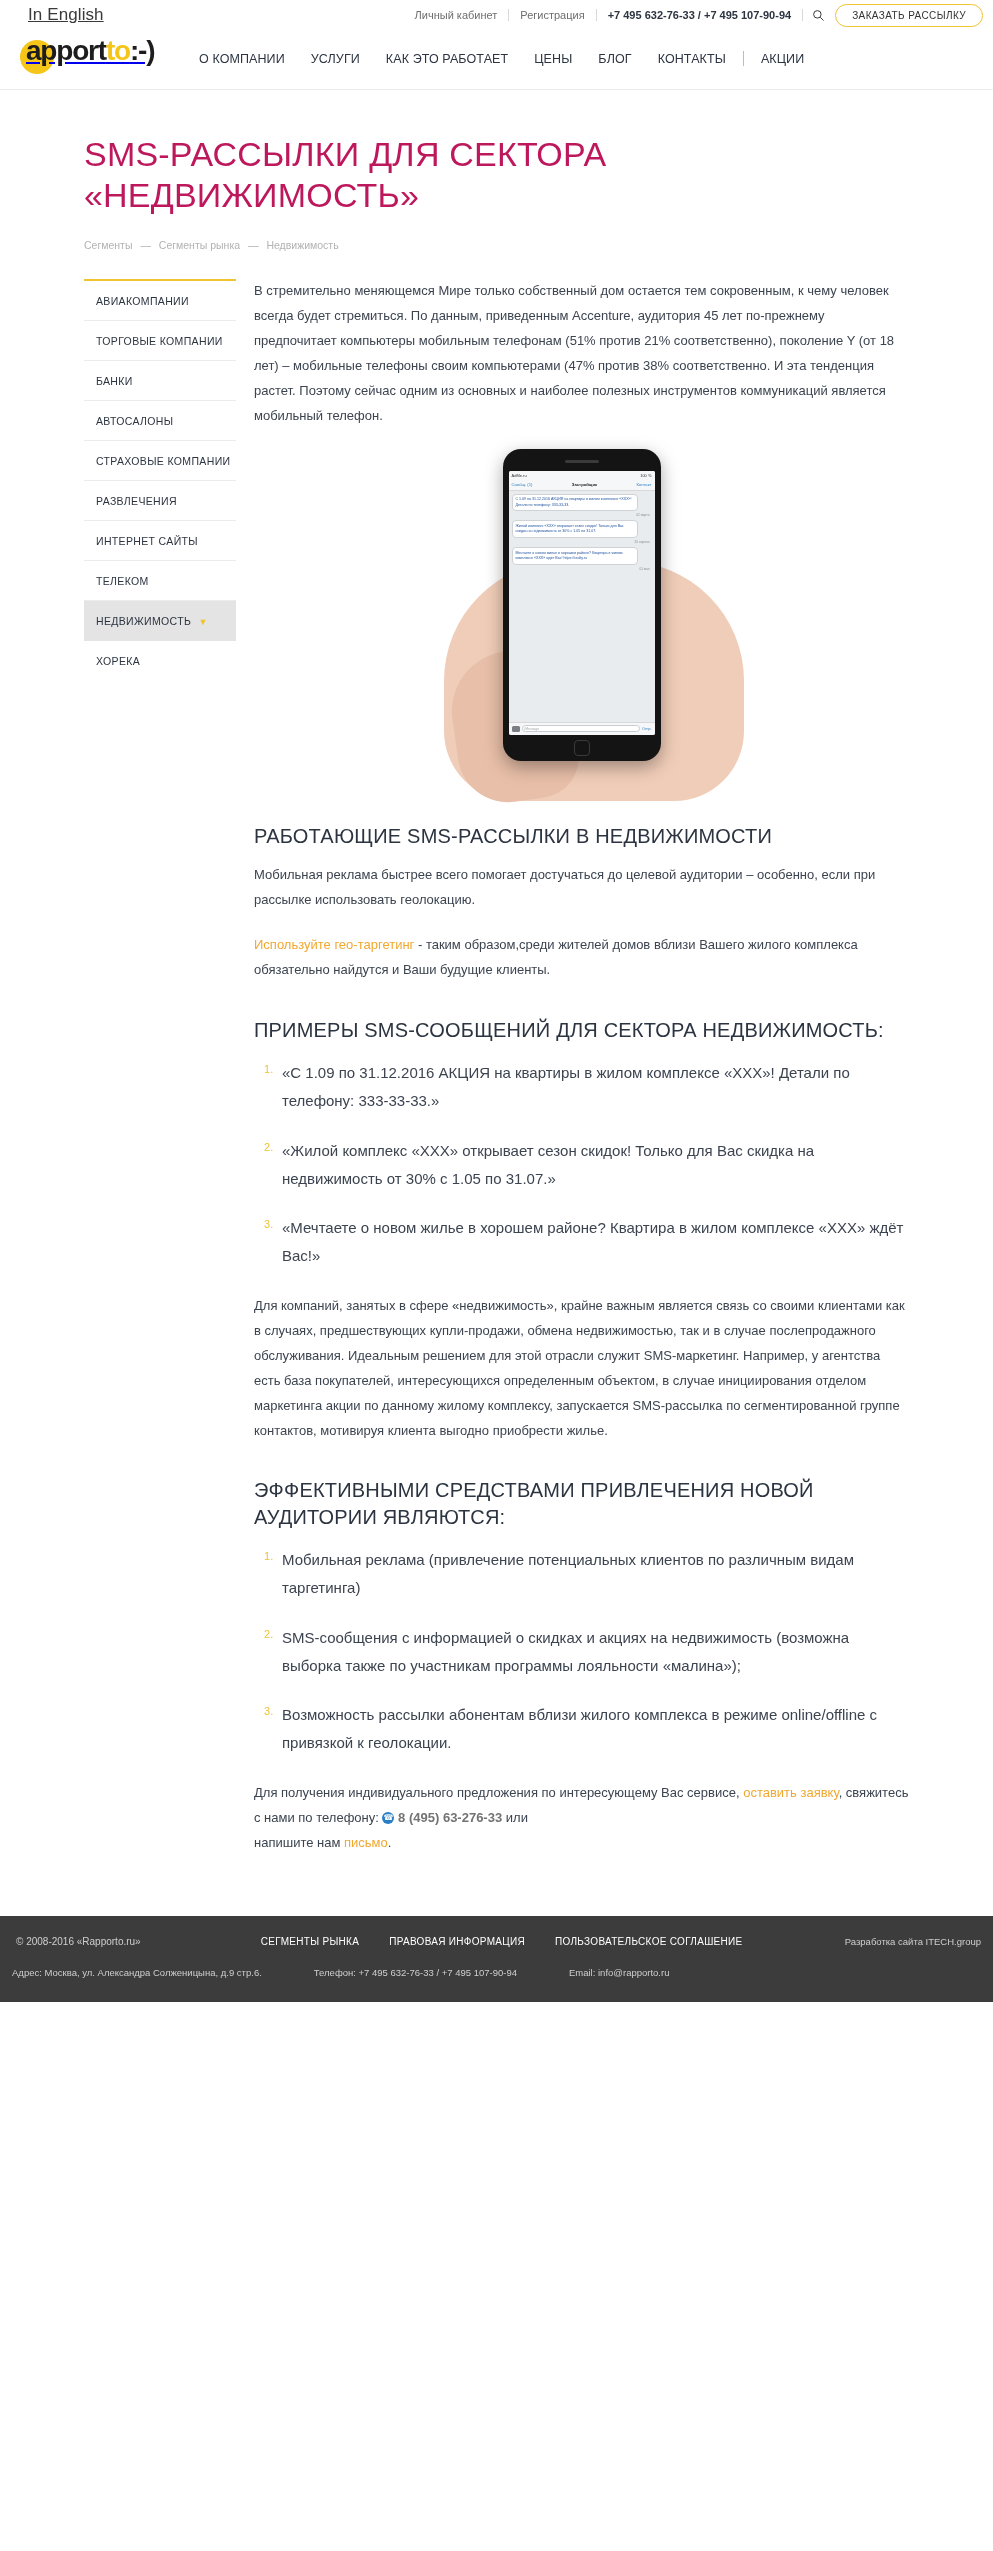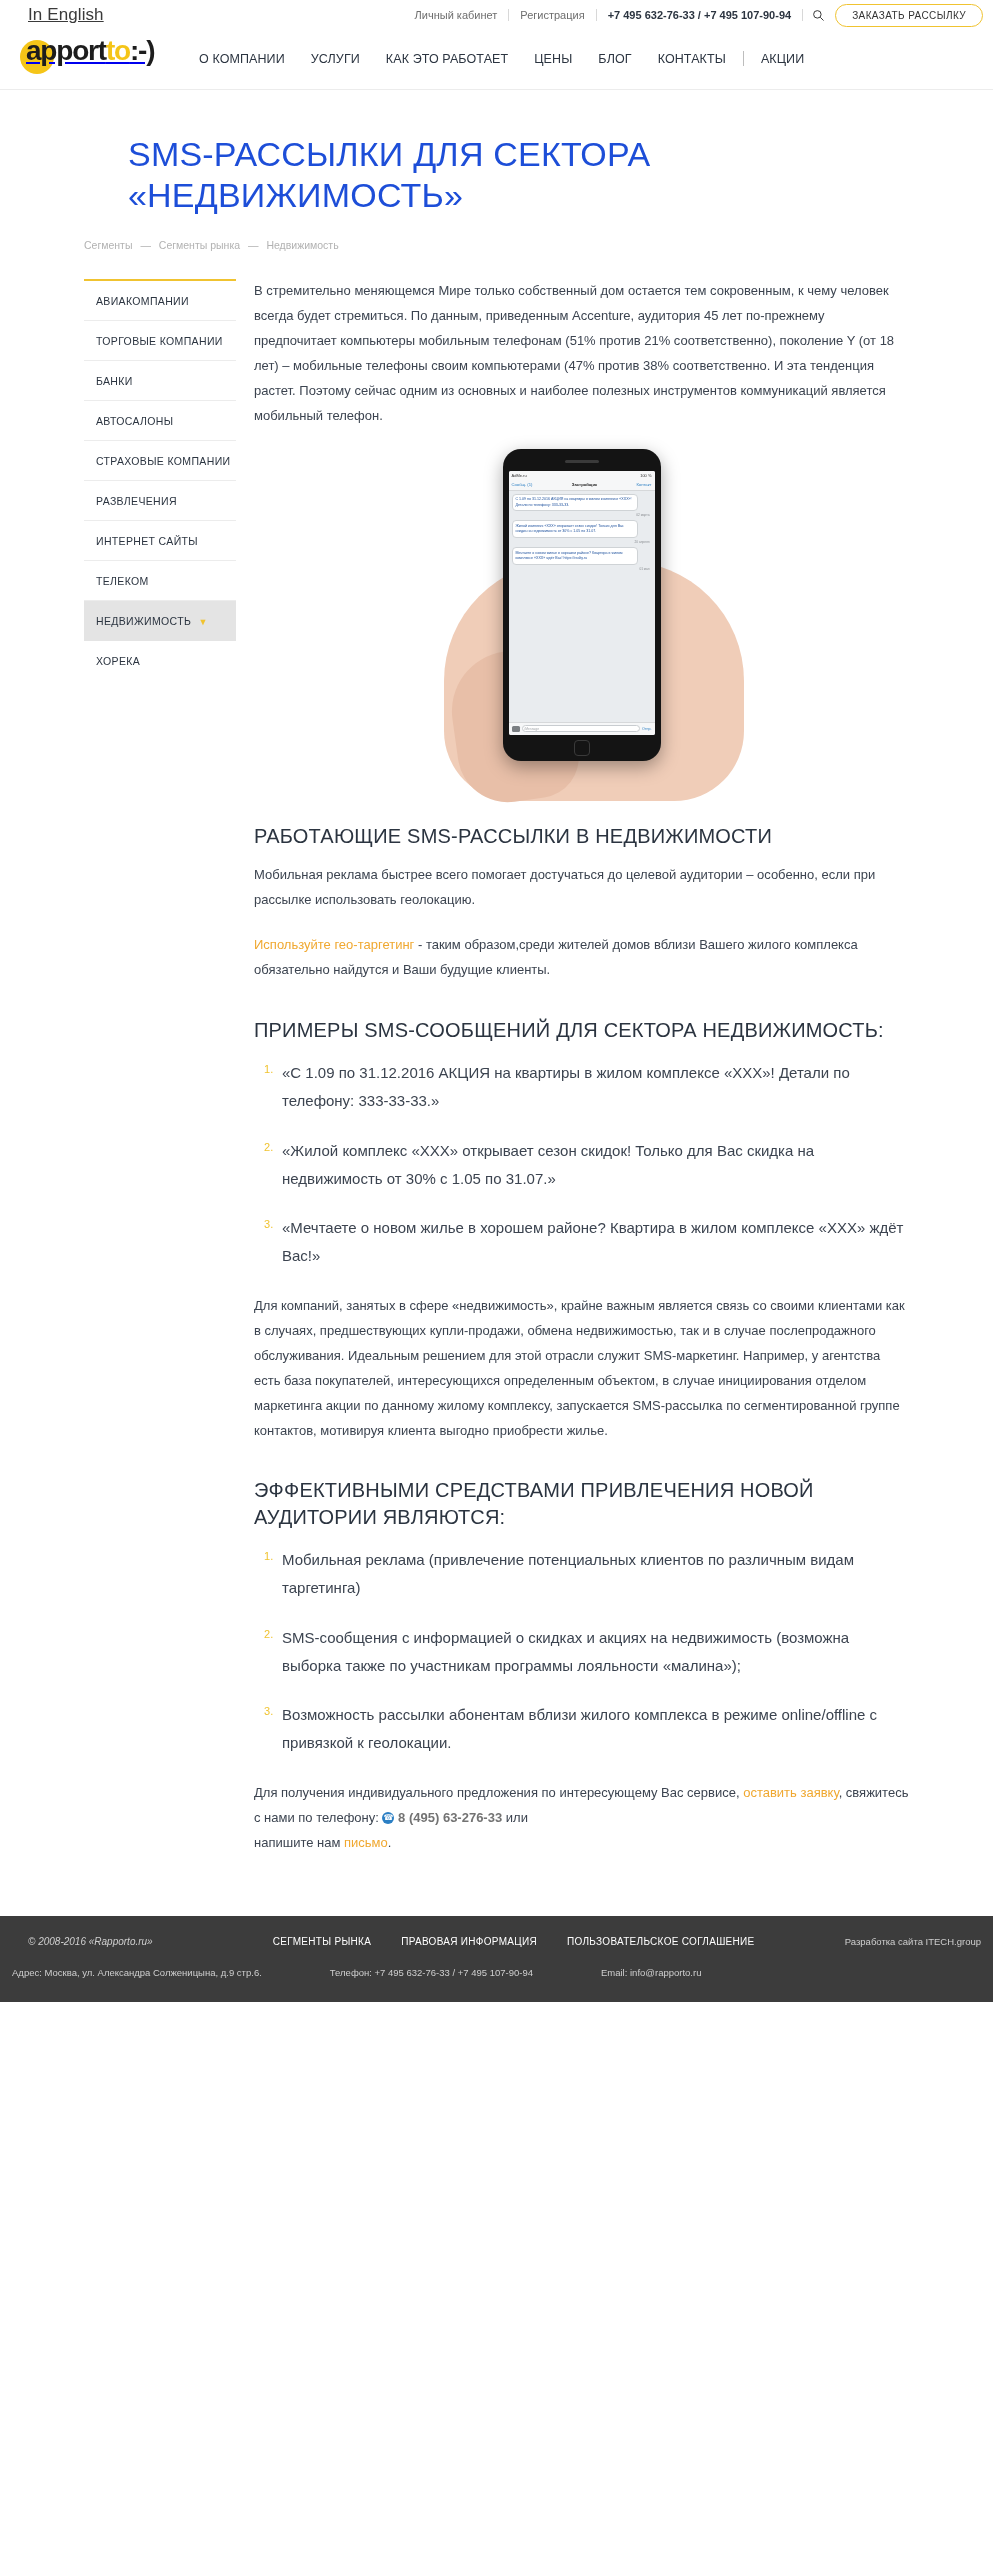--- a/index.html
+++ b/index.html
@@ -116,23 +116,22 @@
   }
   .nav .navsep { width: 1px; height: 15px; background: #bdbdbd; margin: 0 4px; }
 
   
   .hero { padding-top: 44px; }
   h1.page-title {
     font-size: 34px;
     line-height: 1.22;
     font-weight: normal;
     letter-spacing: .2px;
-    color: #1d4ed8;
+    color: #be185d;
     max-width: 640px;
-    margin-left: 44px;
   }
   .breadcrumb {
     margin-top: 22px;
     font-size: 10.5px;
     color: #b2b2b2;
   }
   .breadcrumb a { color: #b2b2b2; text-decoration: none; }
   .breadcrumb .crumb-sep { margin: 0 5px; }
 
   
@@ -290,27 +289,27 @@
     color: #dcdcdc;
     margin-top: 40px;
     padding: 20px 0 24px;
     width: 993px;
   }
   .footer .frow1 {
     display: flex; align-items: center;
     font-size: 10px;
     padding-bottom: 20px;
   }
-  .footer .copy { margin-left: 28px; color: #cfcfcf; font-style: italic; }
+  .footer .copy { margin-left: 16px; color: #cfcfcf; }
   .footer .flinks { display: flex; gap: 30px; margin-left: 120px; }
   .footer .flinks a {
     color: #ffffff; text-decoration: none; font-size: 10px; letter-spacing: .3px;
   }
   .footer .dev { margin-left: auto; margin-right: 12px; color: #cfcfcf; font-size: 9.5px; }
-  .footer .frow2 { display: flex; font-size: 9.5px; color: #cfcfcf; gap: 68px; }
+  .footer .frow2 { display: flex; font-size: 9.5px; color: #cfcfcf; gap: 52px; }
   .footer .frow2 .f-addr { margin-left: 12px; }
 </style>
 </head>
 <body>
 
 <div class="wrap">
 
   <div class="topbar">
     <a class="lang" href="#">In English</a>
     <div class="right">

